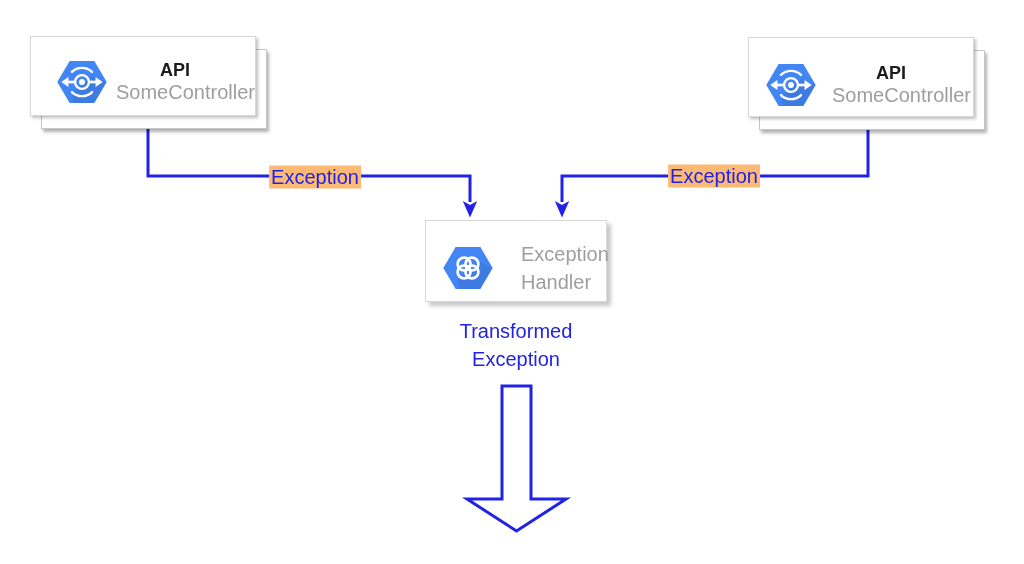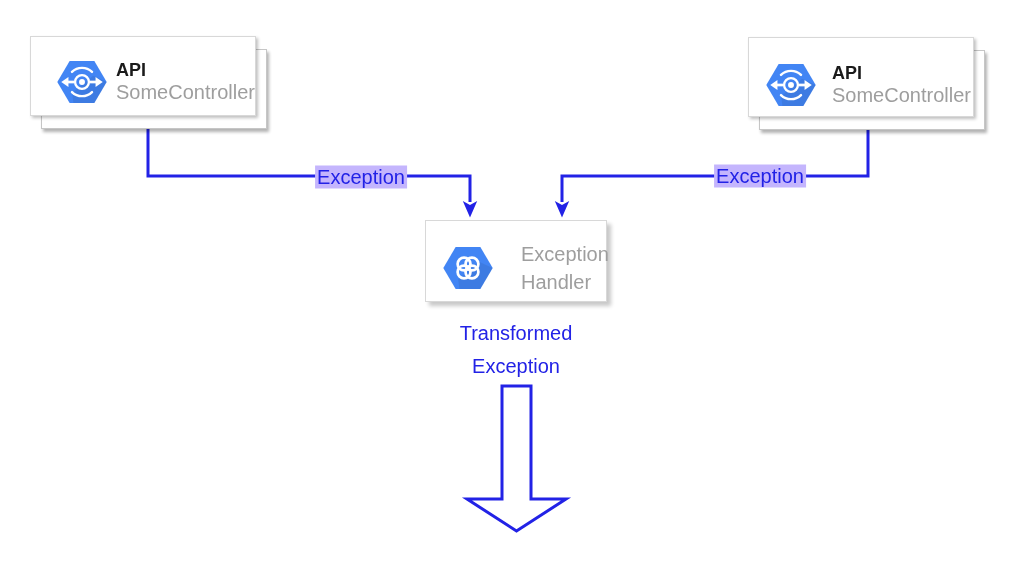--- a/index.html
+++ b/index.html
@@ -11,29 +11,29 @@
 
   
   .card{position:absolute;background:#ffffff;border:1px solid #d8d8d8;
         box-shadow:2px 2px 3px rgba(0,0,0,0.25);box-sizing:border-box;}
   .stack{position:absolute;z-index:2;}
   .stack .back{position:absolute;border-color:#c6c6c6;box-shadow:2px 3px 3px rgba(0,0,0,0.30);}
   .stack .front{position:absolute;left:0;top:0;}
   .handler-card{z-index:2;box-shadow:4px 4px 4px rgba(0,0,0,0.22);}
 
   .card-content{position:absolute;display:flex;align-items:center;}
-  .node-title{font-size:18px;font-weight:bold;color:#1b1b1b;line-height:22px;}
+  .node-title{font-size:18px;font-weight:bold;color:#1b1b1b;line-height:22px;margin-left:44px;}
   .node-subtitle{font-size:20px;color:#9e9e9e;line-height:23px;}
   .handler-label{font-size:20px;color:#9e9e9e;line-height:28px;width:112px;}
 
   
   .edge-label{position:absolute;z-index:3;transform:translate(-50%,-50%);
-              background:#c4b5fd;padding:0 2px;font-size:20px;color:#2222e6;white-space:nowrap;margin-left:46px;}
+              background:#fdba74;padding:0 2px;font-size:20px;color:#2222e6;white-space:nowrap;}
   .output-label{position:absolute;z-index:3;transform:translateX(-50%);
-                width:150px;text-align:center;font-size:20px;line-height:33px;color:#2222e6;}
+                width:150px;text-align:center;font-size:20px;line-height:28px;color:#2222e6;}
 
   .icon{flex:0 0 auto;display:block;}
 </style>
 </head>
 <body>
 
 <div id="canvas">
 
   <svg id="edge-layer" width="1024" height="564" viewBox="0 0 1024 564">
 

